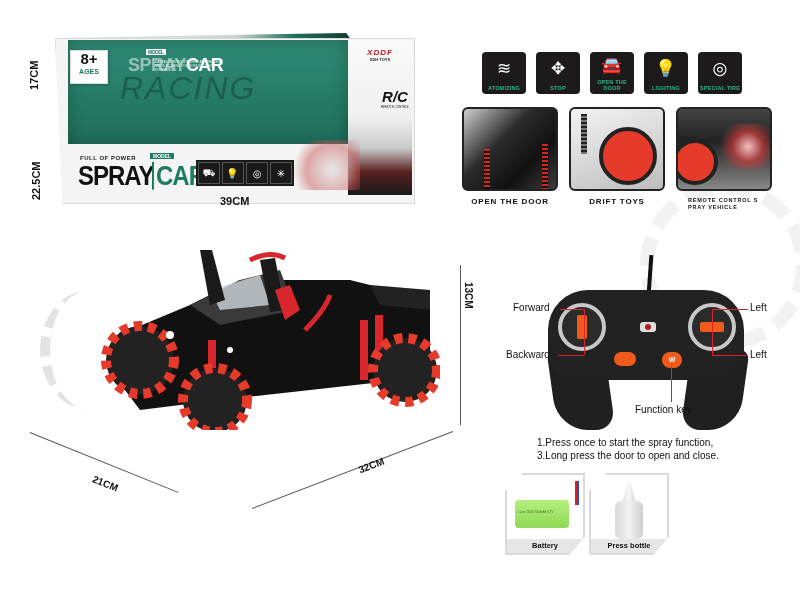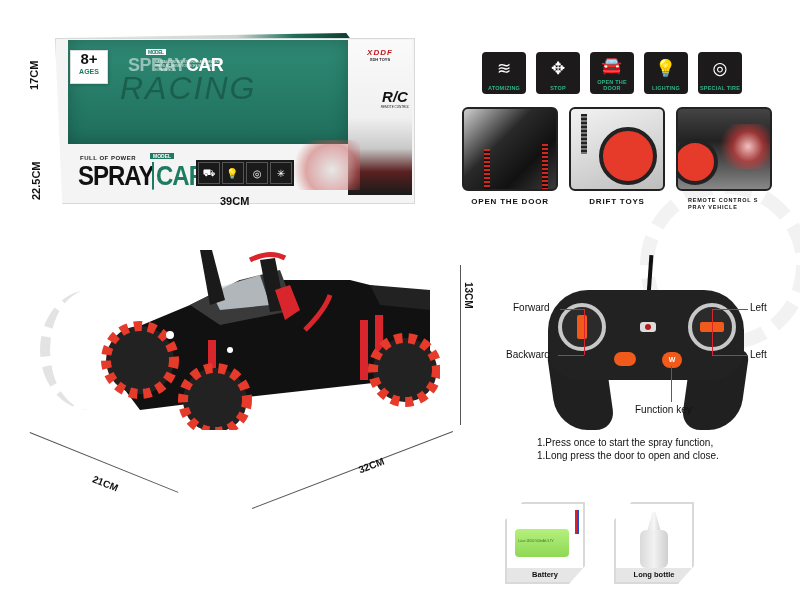--- a/index.html
+++ b/index.html
@@ -86,21 +86,21 @@
   .lbl-forward { left: 513px; top: 302px; }
   .lbl-backward { left: 506px; top: 349px; }
   .lbl-left { left: 750px; top: 302px; }
   .lbl-right { left: 750px; top: 349px; }
   .lbl-fn { left: 635px; top: 404px; }
 
   .instructions { left: 537px; top: 437px; font-size: 10px; line-height: 12.5px; color: #111; }
   .instructions .indent { padding-left: 8px; display: block; }
 
   
-  .acc-row { left: 505px; top: 502px; display: flex; gap: 29px; }
+  .acc-row { left: 505px; top: 473px; display: flex; gap: 4px; }
   .acc { width: 80px; height: 82px; background: #fff; border: 2px solid #d9d9d9; clip-path: polygon(22% 0, 100% 0, 100% 78%, 80% 100%, 0 100%, 0 22%); position: relative; box-shadow: 0 0 0 1px #eee; }
   .acc .cap { position: absolute; left: 0; bottom: 0; width: 100%; height: 14px; background: #e6e6e6; font-size: 7.5px; font-weight: 700; color: #111; text-align: center; line-height: 14px; }
   .batt { position: absolute; left: 8px; top: 25px; width: 54px; height: 28px; background: linear-gradient(180deg,#b5f07d,#8fd855); border-radius: 4px; font-size: 3px; color: #3d6b1f; padding: 10px 3px; }
   .batt-wire { position: absolute; left: 68px; top: 6px; width: 4px; height: 24px; background: linear-gradient(90deg,#e02020 50%,#1a4ed8 50%); }
   .usb { position: absolute; left: 20px; top: 18px; width: 30px; height: 14px; background: #111; border-radius: 3px; transform: rotate(-18deg); }
   .usb-head { position: absolute; left: 52px; top: 12px; width: 16px; height: 9px; background: #bbb; border: 1px solid #666; transform: rotate(-18deg); }
   .cable { position: absolute; left: 10px; top: 34px; width: 50px; height: 24px; border: 2px solid #111; border-radius: 50%; }
   .bottle { position: absolute; left: 24px; top: 26px; width: 28px; height: 38px; background: linear-gradient(90deg,#d9d9d9,#f2f2f2,#cfcfcf); border-radius: 6px; }
   .bottle-neck { position: absolute; left: 31px; top: 8px; width: 14px; height: 20px; background: linear-gradient(90deg,#e1e1e1,#f7f7f7,#d1d1d1); clip-path: polygon(40% 0, 60% 0, 100% 100%, 0 100%); }
 
@@ -254,27 +254,27 @@
 <div class="cl-line" style="left:671px;top:366px;width:1px;height:36px;"></div>
 
 <div class="abs callout lbl-forward">Forward</div>
 <div class="abs callout lbl-backward">Backward</div>
 <div class="abs callout lbl-left">Left</div>
 <div class="abs callout lbl-right">Left</div>
 <div class="abs callout lbl-fn">Function key</div>
 
 <div class="abs instructions">
   <span>1.Press once to start the spray function,</span><br>
-  <span>1.Long press the door to open and close.</span>
+  <span>3.Long press the door to open and close.</span>
 </div>
 
 <div class="abs acc-row">
   <div class="acc">
     <div class="batt-wire"></div>
     <div class="batt">Li-ion 14500 500mAh 3.7V</div>
     <div class="cap">Battery</div>
   </div>
   <div class="acc">
     <div class="bottle-neck"></div>
     <div class="bottle"></div>
-    <div class="cap">Long bottle</div>
+    <div class="cap">Press bottle</div>
   </div>
 </div>
 
 </body></html>

